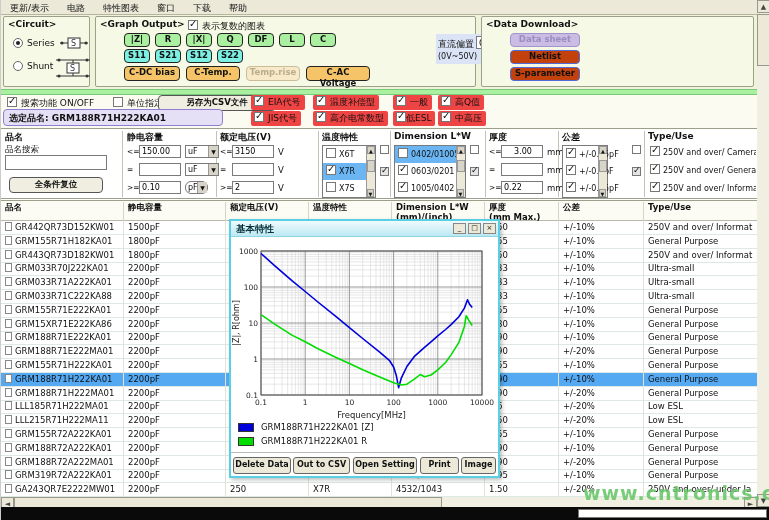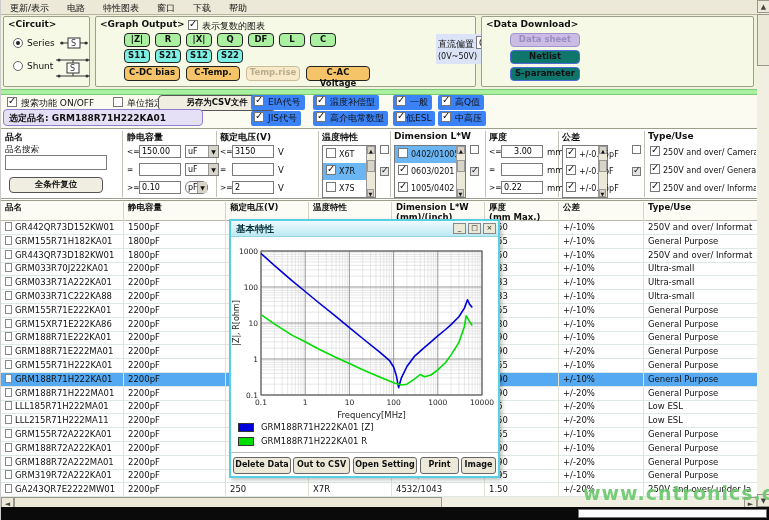--- a/index.html
+++ b/index.html
@@ -18,33 +18,33 @@
   .radio { position:absolute; width:10px; height:10px; border-radius:50%according; border:1px solid #666; background:#fff; border-radius:50%; }
   .radio.sel::after { content:""; position:absolute; left:2px; top:2px; width:4px; height:4px; border-radius:50%; background:#222; }
   .rlabel { position:absolute; font-size:9px; }
   .cicon { position:absolute; }
   .btn { position:absolute; border:1.5px solid #222; border-radius:4px; font-weight:bold;
          text-align:center; font-size:8.5px; line-height:11px; cursor:pointer; }
   .btn.green  { background:#aaf0a0; }
   .btn.cyan   { background:#7df0e4; }
   .btn.orange { background:#f6c468; }
   .btn.orange.dis { background:#f8e9c9; color:#b9ad8d; border-color:#c9bd9a; }
-  .btn.lav    { background:#0f766e; border:1.5px solid #4f6bd8; }
+  .btn.lav    { background:#c2410c; border:1.5px solid #4f6bd8; }
   .btn.lav.dis{ background:#cbbce4; color:#9a8cc0; border-color:#a493cc; }
   #dc-bias-panel { position:absolute; left:340px; top:17px; width:132px; height:30px; background:#dbe4f6; }
   #dc-bias-input { position:absolute; left:40px; top:2px; width:32px; height:13px; border:1px solid #7a7a7a; background:#fff; font-size:8.5px; padding-left:2px; font-family:inherit; }
   
   #green-strip { position:absolute; left:0; top:89px; width:756px; height:6px; background:#a9f1a1; border-top:1px solid #7cc87a; border-bottom:1px solid #7cc87a;}
   #search-area { position:absolute; left:0; top:95px; width:756px; height:33px; background:#fbfbf2; }
   .cb { position:relative; display:inline-block; width:10px; height:10px; background:#fff; border:1px solid #777; vertical-align:-1px; }
   .cb.on::after { content:"\2713"; position:absolute; left:0px; top:-3px; font-size:10px; font-weight:bold; color:#111; }
-  .chip { position:absolute; height:15px; background:#3b82f6; border-radius:2px; padding:1px 4px 0 3px; white-space:nowrap; }
+  .chip { position:absolute; height:15px; background:#ef4444; border-radius:2px; padding:1px 4px 0 3px; white-space:nowrap; }
   .plaincb { position:absolute; white-space:nowrap; }
   #csv-btn { position:absolute; left:157px; top:0px; width:118px; height:16px; background:#efeee0; border:1.5px solid #555; border-radius:4px; font-weight:bold; font-size:8.5px; text-align:center; line-height:12px; cursor:pointer; }
-  #selected-part-box { position:absolute; left:2px; top:14px; width:200px; height:17px; background:#e6e0f6; border:1.5px solid #8f7fd0; border-radius:4px; font-weight:bold; padding:2px 0 0 5px; white-space:nowrap; }
+  #selected-part-box { position:absolute; left:2px; top:14px; width:220px; height:17px; background:#e6e0f6; border:1.5px solid #8f7fd0; border-radius:4px; font-weight:bold; padding:2px 0 0 5px; white-space:nowrap; }
   
   #filter-panel { position:absolute; left:0; top:128px; width:756px; height:71px; background:#fff; border-top:1px solid #9aa08a; border-bottom:1px solid #9aa08a; }
   .fcol-sep { position:absolute; top:2px; height:66px; width:0; border-left:1px solid #c2c2b6; }
   .fhead { position:absolute; top:2px; font-weight:bold; font-size:9px; white-space:nowrap; }
   .flabel { position:absolute; font-size:8.5px; white-space:nowrap; }
   .finput { position:absolute; height:13px; border:1px solid #7a7a7a; background:#fff; font-size:8px; padding-left:2px; font-family:inherit; }
   .fsel { position:absolute; height:13px; background:#fff; border:1px solid #7a7a7a; font-size:8px; }
   .fsel .sv { position:absolute; left:2px; top:1px; }
   .fsel .sb { position:absolute; right:0; top:0; width:10px; height:11px; background:#d8d4c8; border-left:1px solid #999; font-size:6px; text-align:center; line-height:11px; }
   .lbox { position:absolute; background:#fff; border:1px solid #7a7a7a; }

